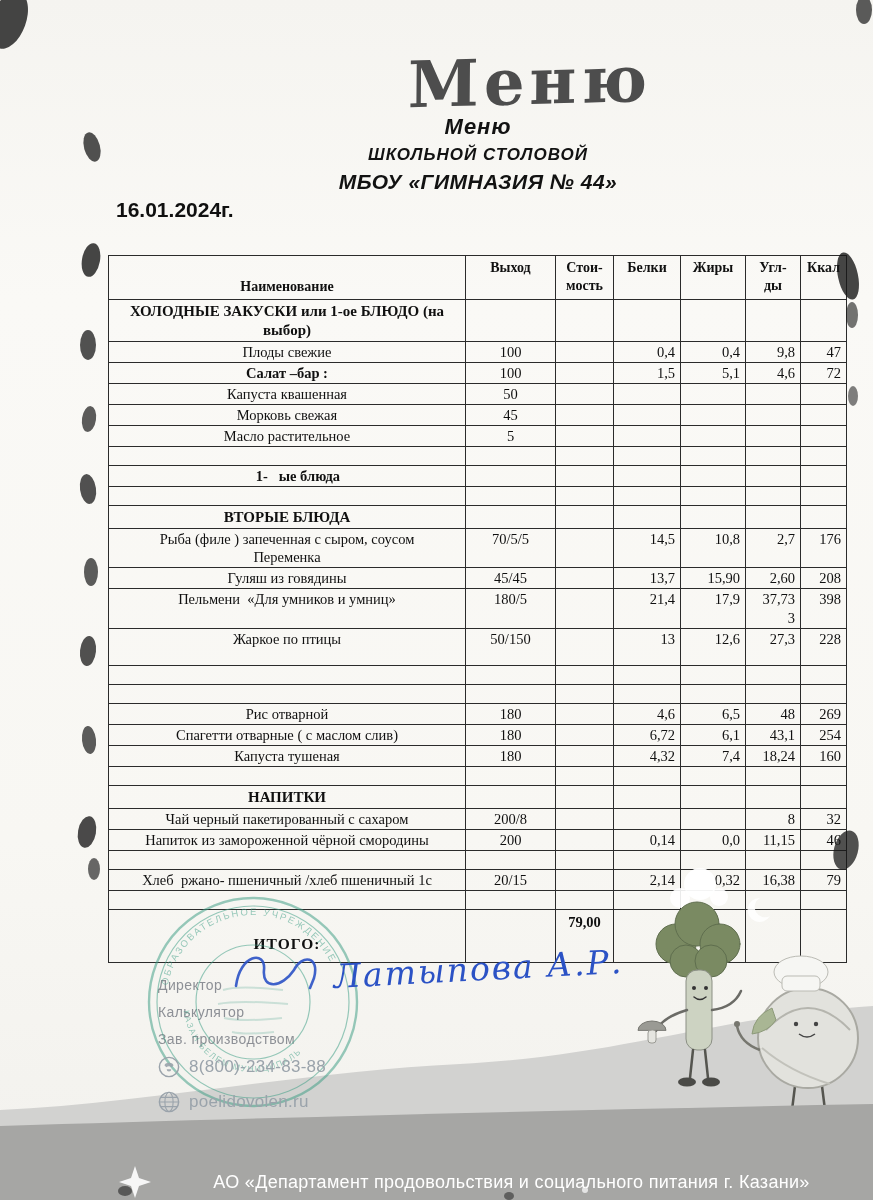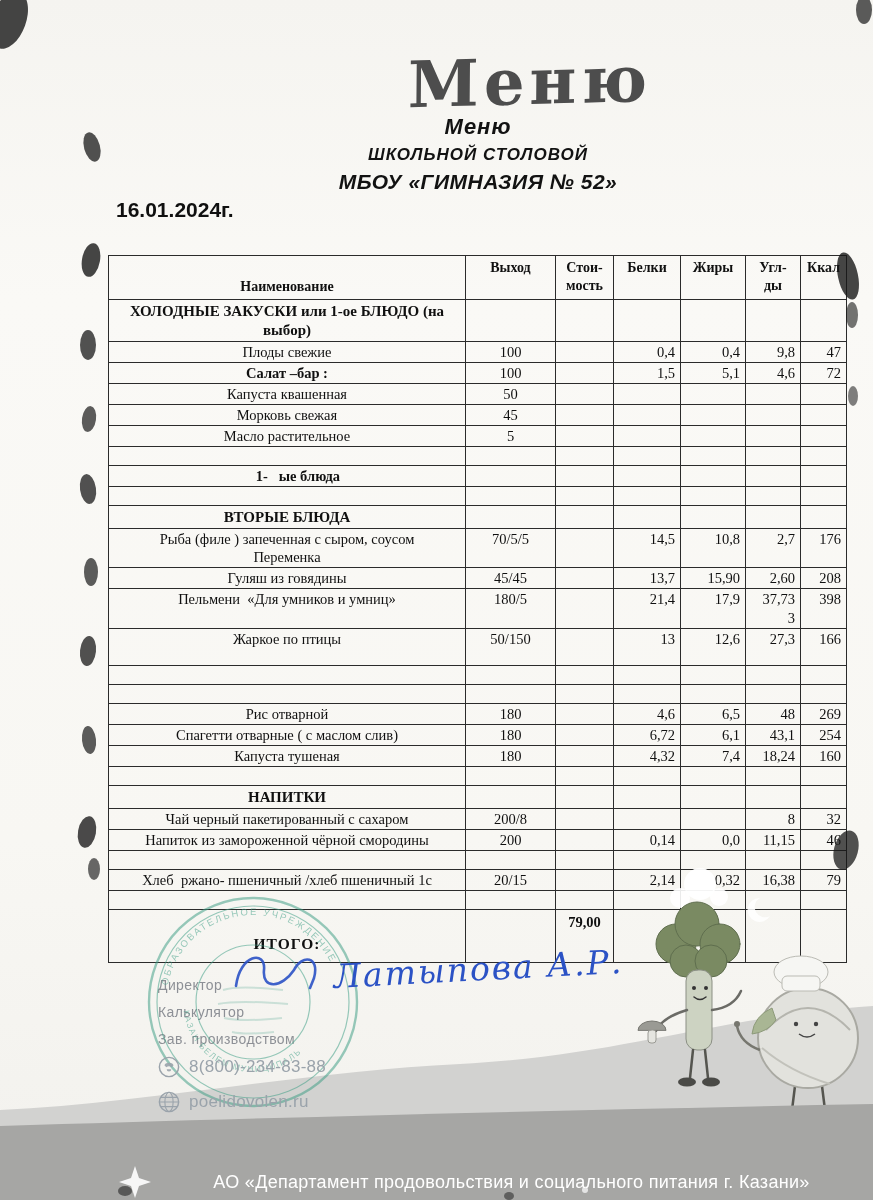--- a/index.html
+++ b/index.html
@@ -76,21 +76,21 @@
 </style>
 </head>
 <body>
 
 <div id="paper">
 
   <div class="hand-title">Меню</div>
   <div class="typed-titles">
     <div class="t1">Меню</div>
     <div class="t2">ШКОЛЬНОЙ СТОЛОВОЙ</div>
-    <div class="t3">МБОУ «ГИМНАЗИЯ № 52»</div>
+    <div class="t3">МБОУ «ГИМНАЗИЯ № 44»</div>
   </div>
   <div class="doc-date">16.01.2024г.</div>
 
   <table class="menu-table">
     <colgroup>
       <col style="width:357px">
         <col style="width:90px">
         <col style="width:58px">
       <col style="width:67px">
         <col style="width:65px">
@@ -231,21 +231,21 @@
 3</td>
           <td class="col-kcal">398</td>
         </tr>
         <tr class="row-item row-tall">
           <td class="col-name">Жаркое по птицы</td>
           <td class="col-output">50/150</td>
           <td class="col-cost"></td>
           <td class="col-protein">13</td>
           <td class="col-fat">12,6</td>
           <td class="col-carbs">27,3</td>
-          <td class="col-kcal">166</td>
+          <td class="col-kcal">228</td>
         </tr>
         <tr class="row-empty">
           <td class="col-name"></td>
           <td class="col-output"></td>
           <td class="col-cost"></td>
           <td class="col-protein"></td>
           <td class="col-fat"></td>
           <td class="col-carbs"></td>
           <td class="col-kcal"></td>
         </tr>

